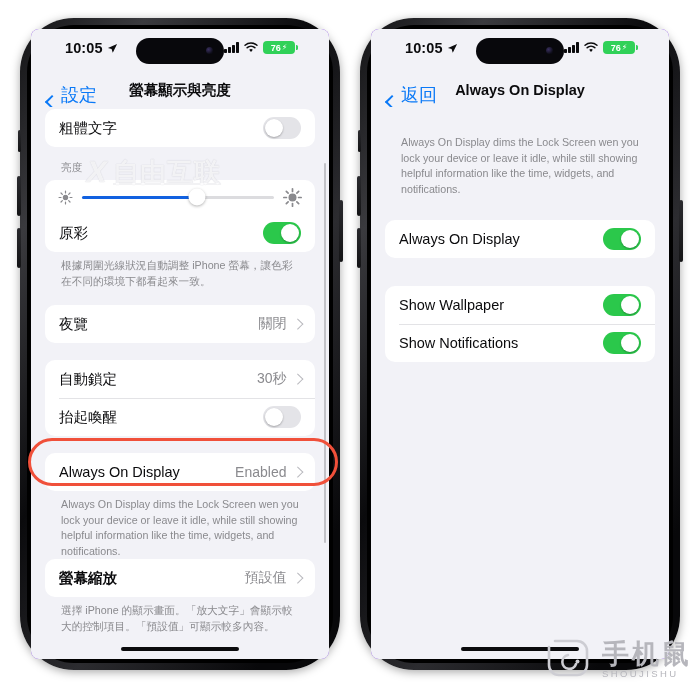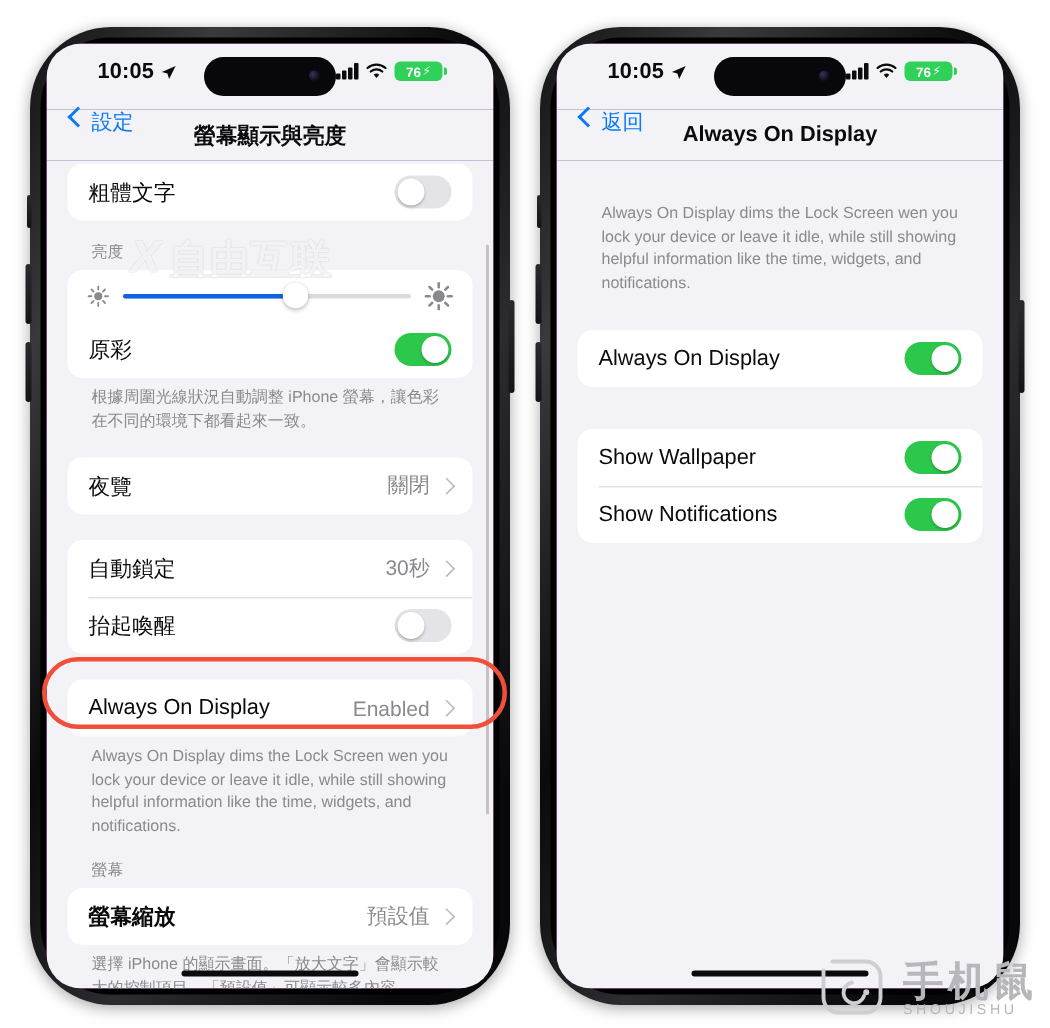--- a/index.html
+++ b/index.html
@@ -24,22 +24,22 @@
   #phone-left{left:20px;top:18px;}
   #phone-right{left:360px;top:18px;}
 
   .bezel{
     position:absolute;left:7px;top:7px;right:7px;bottom:7px;
     border-radius:47px;
     background:#000;
   }
   .screen{
     position:absolute;left:4px;top:4px;right:4px;bottom:4px;
-    border-radius:23px;
-    background:#701a75;
+    border-radius:8px;
+    background:#6d28d9;
     overflow:hidden;
   }
   .side-btn{position:absolute;background:linear-gradient(180deg,#2a2a2e,#141416);border-radius:2px;}
   .btn-mute{left:-2px;top:112px;width:3px;height:22px;}
   .btn-vup{left:-3px;top:158px;width:4px;height:40px;}
   .btn-vdn{left:-3px;top:210px;width:4px;height:40px;}
   .btn-pwr{right:-3px;top:182px;width:4px;height:62px;}
 
   
   .statusbar{
@@ -87,22 +87,22 @@
   .bolt{font-size:8px;line-height:1;margin-left:1px;}
 
   
   .navbar{
     position:relative;height:34px;
     background:#f2f2f7;
     display:flex;align-items:center;
   }
   .nav-back{
     position:absolute;left:16px;top:0;height:34px;
-    display:flex;align-items:flex-start;gap:2px;
-    color:#0a79f7;font-size:14px;
+    display:flex;align-items:flex-end;gap:2px;
+    color:#0a79f7;font-size:18px;
     cursor:pointer;
   }
   .chev-l{
     width:8px;height:8px;border-left:2.2px solid #0a79f7;border-bottom:2.2px solid #0a79f7;
     transform:rotate(45deg);margin-right:2px;
   }
   .nav-title{
     width:100%;text-align:center;
     font-size:14.5px;font-weight:bold;color:#0b0b0d;
   }
@@ -354,21 +354,20 @@
           <div class="card" style="margin-top:17px">
             <div class="row">
               <span class="row-label">Always On Display</span>
               <span class="row-value">Enabled</span>
               <span class="chev-r"></span>
             </div>
           </div>
 
           <div class="foot">Always On Display dims the Lock Screen wen you lock your device or leave it idle, while still showing helpful information like the time, widgets, and notifications.</div>
 
-          <div class="sec-head">螢幕</div>
 
           <div class="card">
             <div class="row">
               <span class="row-label" style="font-weight:bold">螢幕縮放</span>
               <span class="row-value">預設值</span>
               <span class="chev-r"></span>
             </div>
           </div>
 
           <div class="foot">選擇 iPhone 的顯示畫面。「放大文字」會顯示較大的控制項目。「預設值」可顯示較多內容。</div>

